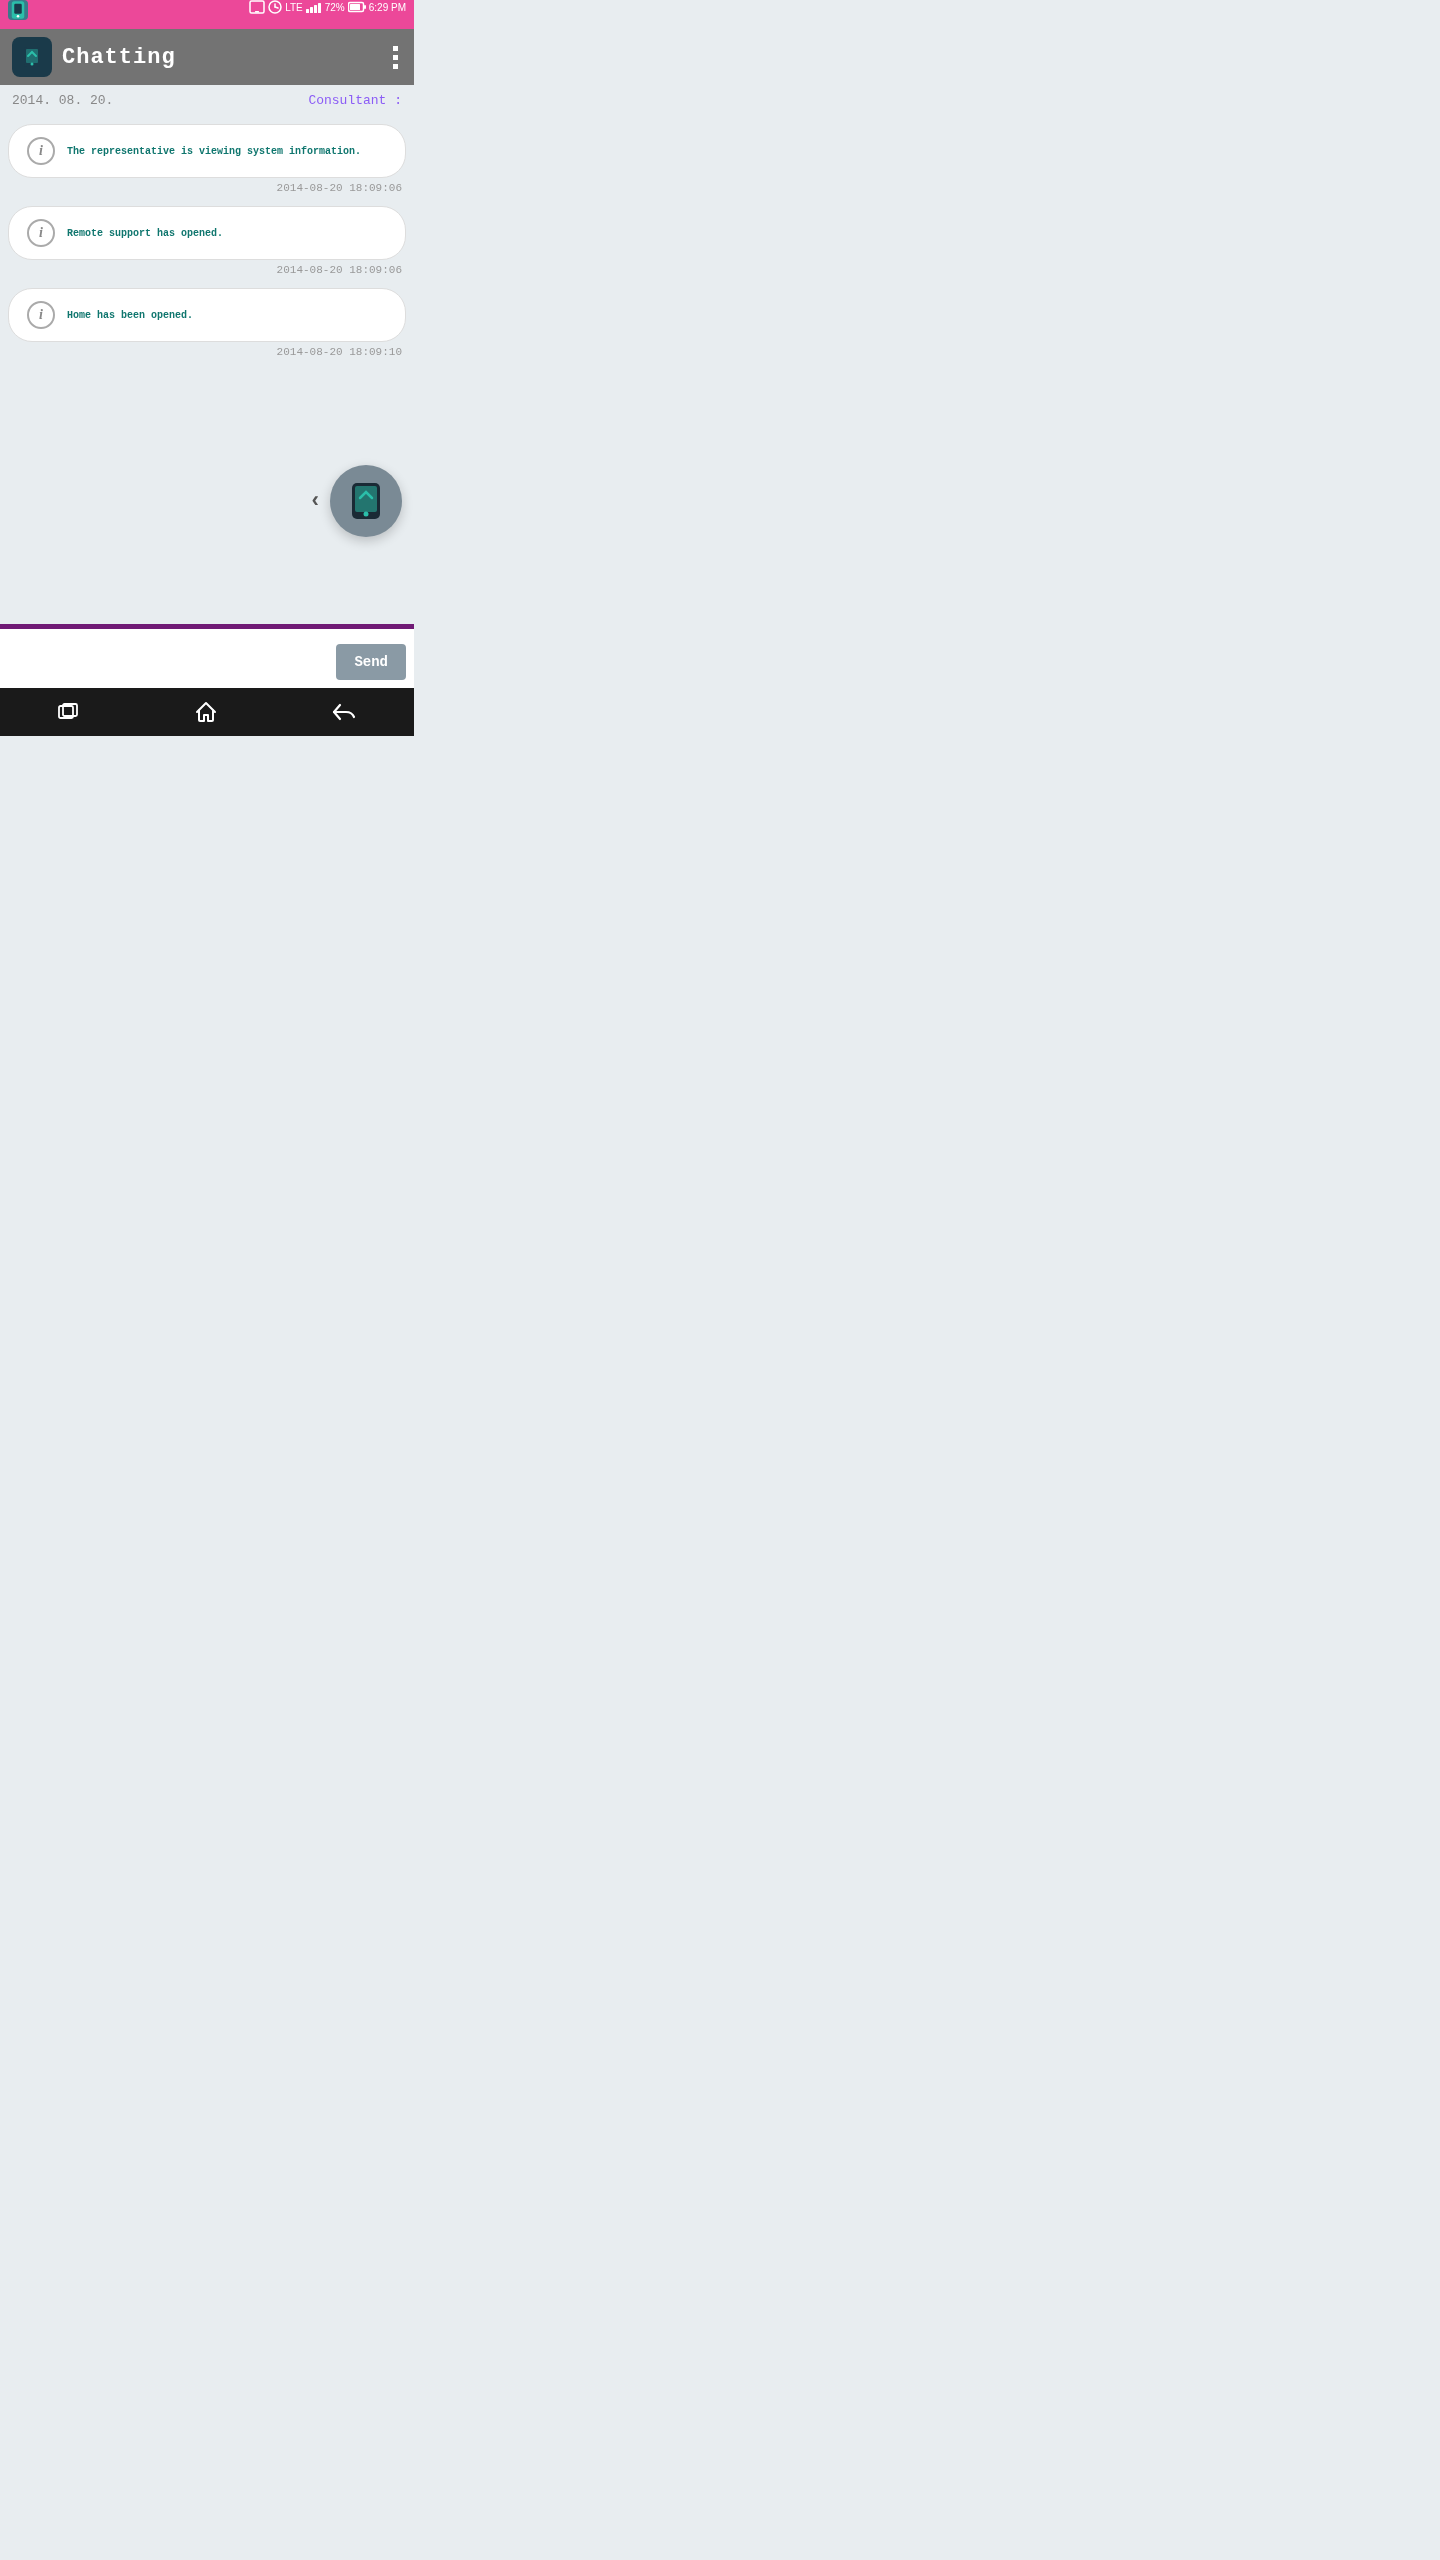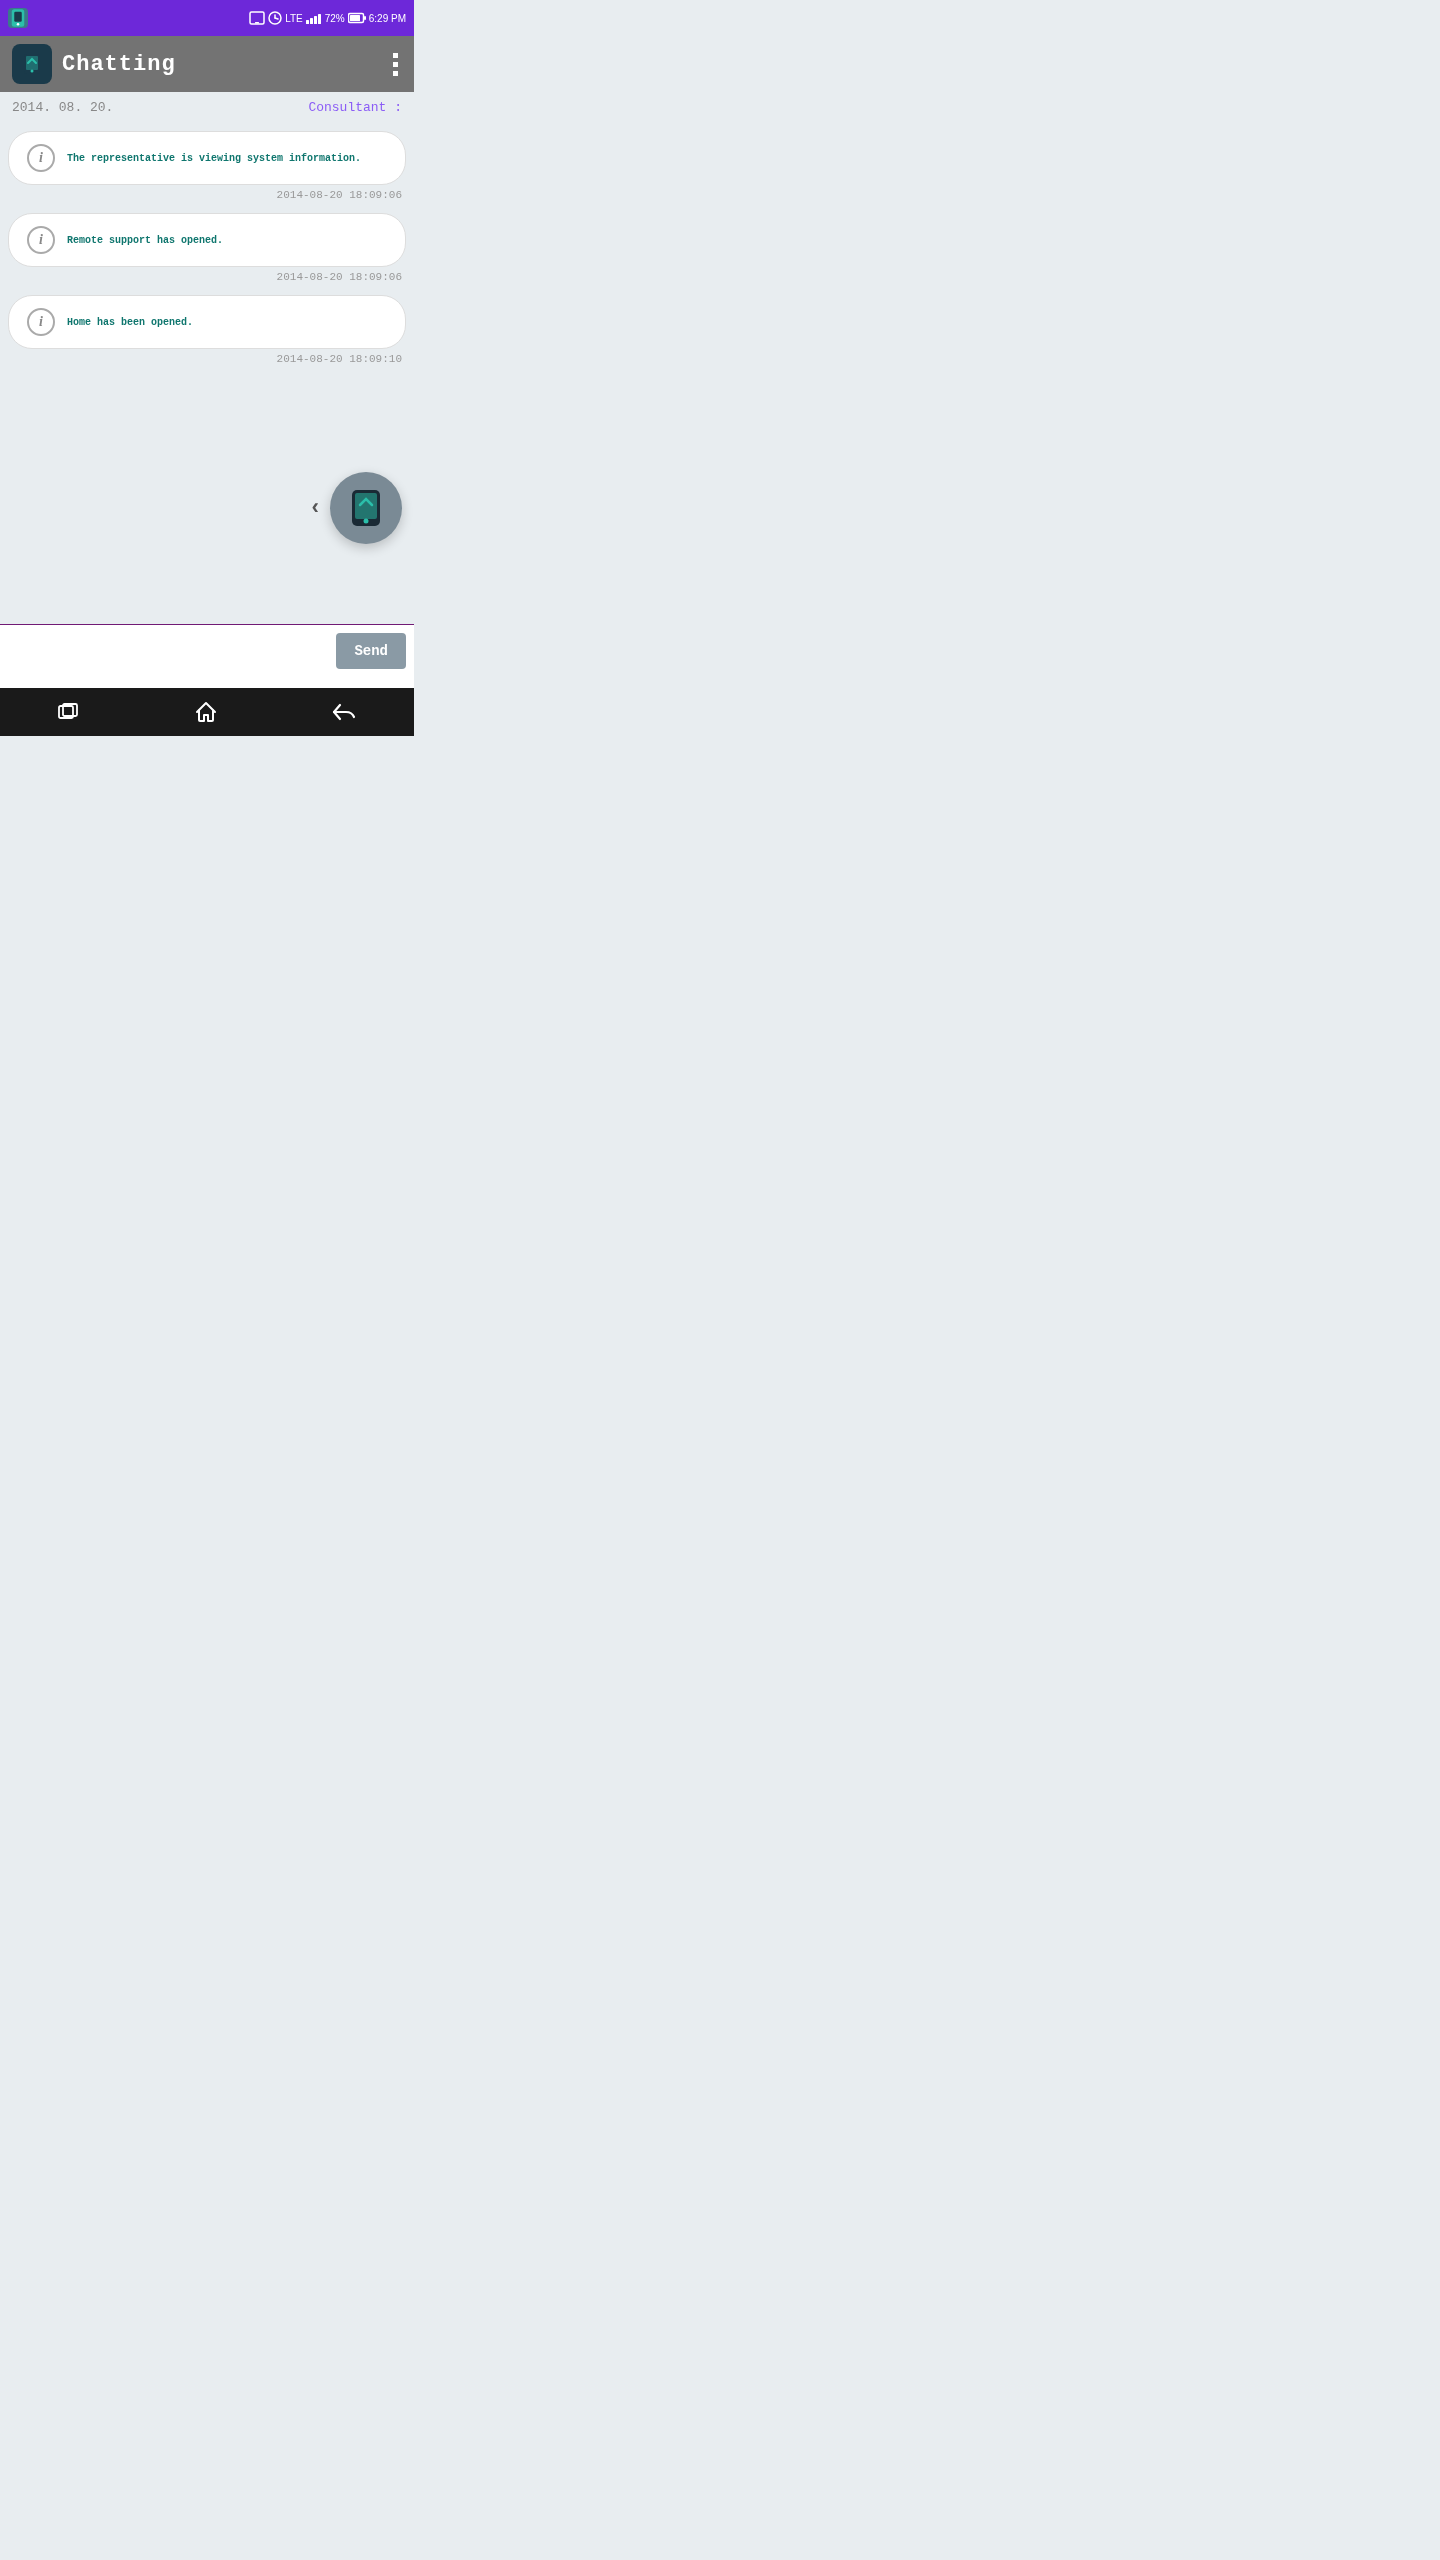--- a/index.html
+++ b/index.html
@@ -9,24 +9,24 @@
       height: 736px;
       font-family: 'Courier New', monospace;
       background: #e8edf0;
       overflow: hidden;
       display: flex;
       flex-direction: column;
     }
 
     
     .status-bar {
-      background: #6d28d9;
-      height: 36px;
-      display: flex;
-      align-items: center;
+      background: #ec4899;
+      height: 29px;
+      display: flex;
+      align-items: flex-start;
       justify-content: flex-end;
       padding: 0 8px;
       gap: 4px;
       flex-shrink: 0;
     }
 
     .status-bar .app-icon {
       width: 20px;
       height: 20px;
       background: #3a7a8a;
@@ -207,23 +207,23 @@
     .fab-button svg {
       width: 44px;
       height: 44px;
     }
 
     
     .input-area {
       background: white;
       height: 64px;
       display: flex;
-      align-items: flex-start;
+      align-items: flex-end;
       padding: 8px 8px;
-      border-top: 1px solid #701a75;
+      border-top: 5px solid #701a75;
       flex-shrink: 0;
     }
 
     .chat-input {
       flex: 1;
       border: none;
       outline: none;
       font-size: 14px;
       padding: 8px;
       background: transparent;

